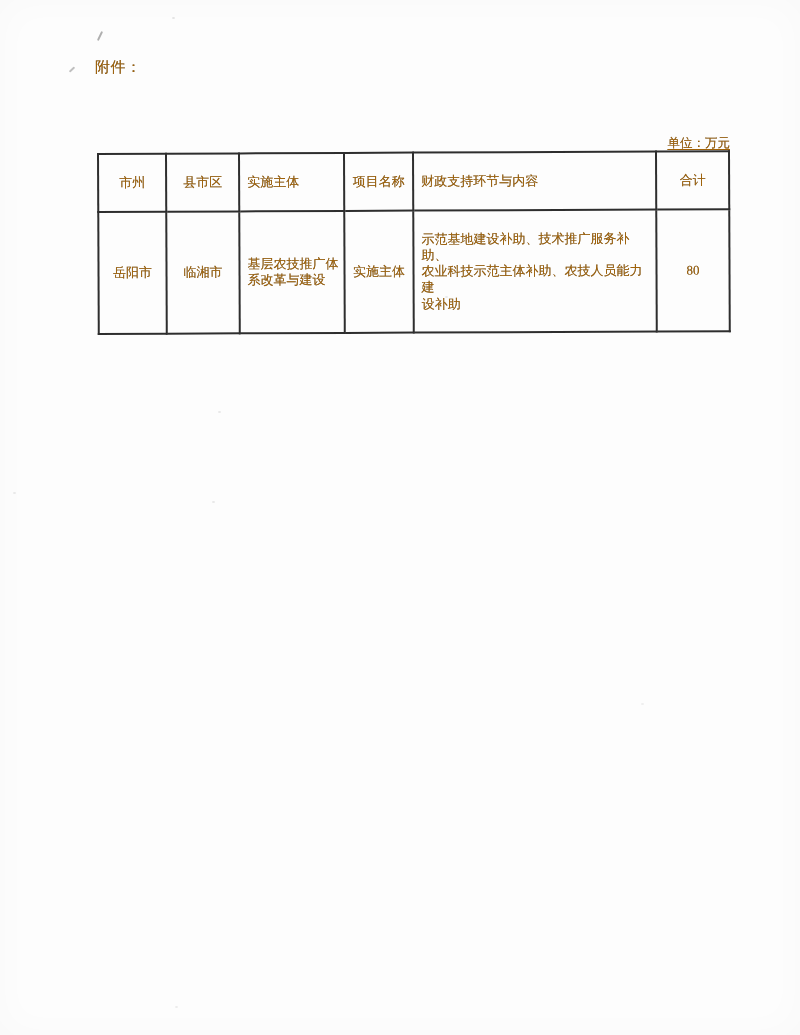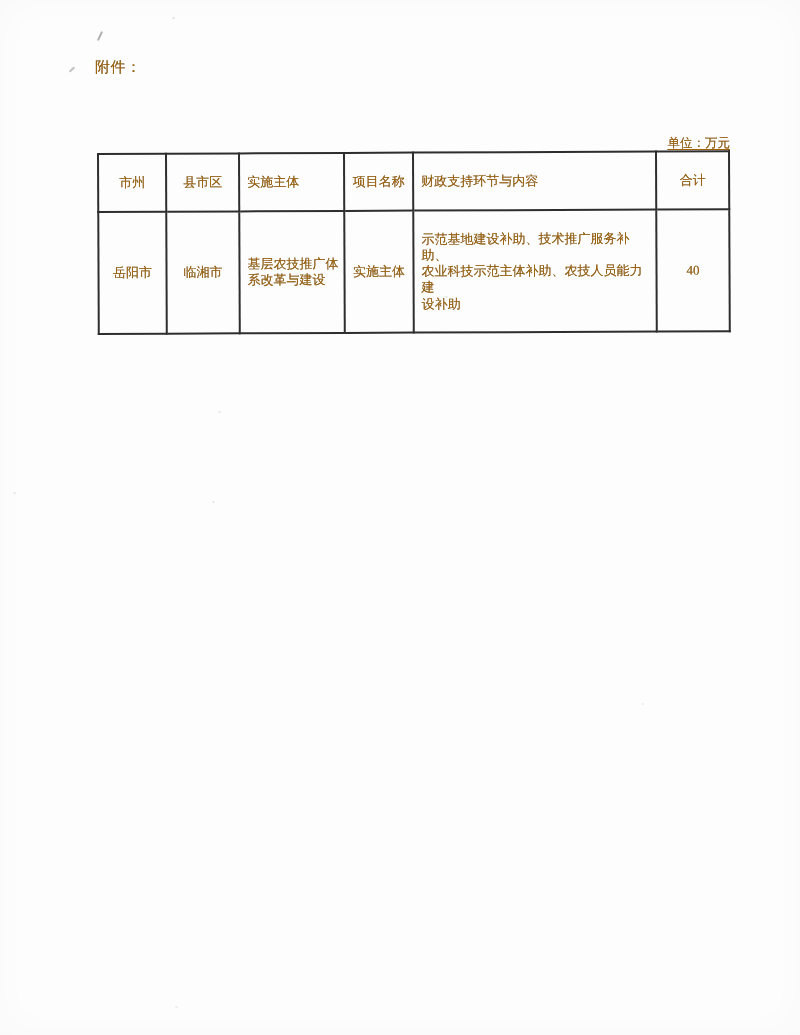--- a/index.html
+++ b/index.html
@@ -130,18 +130,18 @@
     <tbody>
       <tr>
         <td class="ctr">岳阳市</td>
         <td class="ctr">临湘市</td>
         <td class="lft">基层农技推广体
 系改革与建设</td>
         <td class="ctr">实施主体</td>
         <td class="lft">示范基地建设补助、技术推广服务补助、
 农业科技示范主体补助、农技人员能力建
 设补助</td>
-        <td class="ctr">40</td>
+        <td class="ctr">80</td>
       </tr>
     </tbody>
   </table>
 
 </div>
 
 </body></html>

